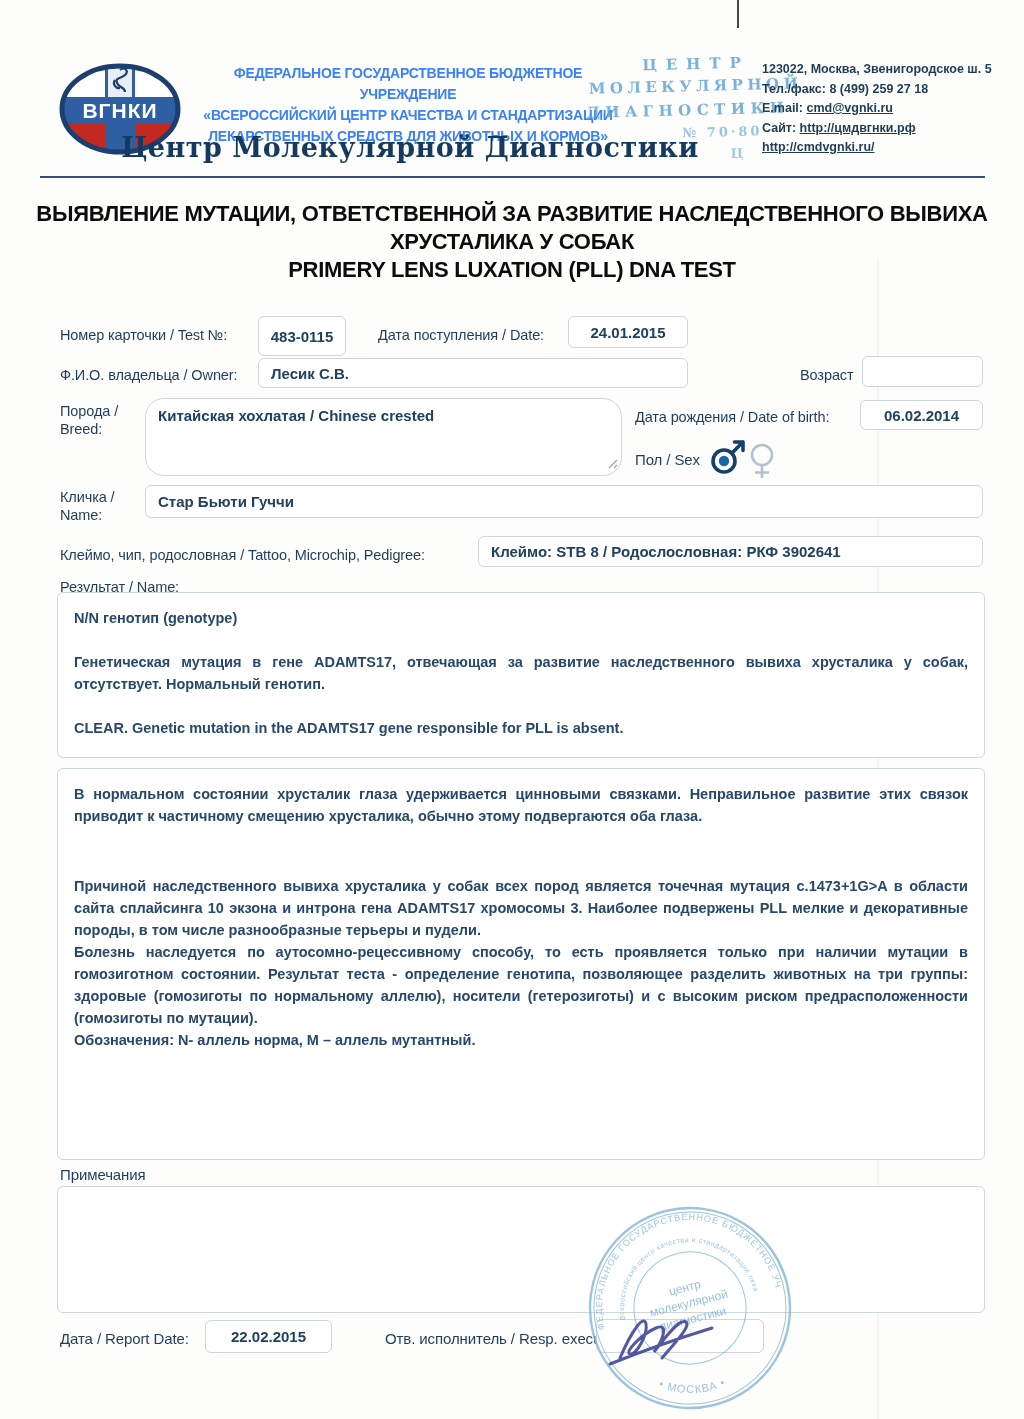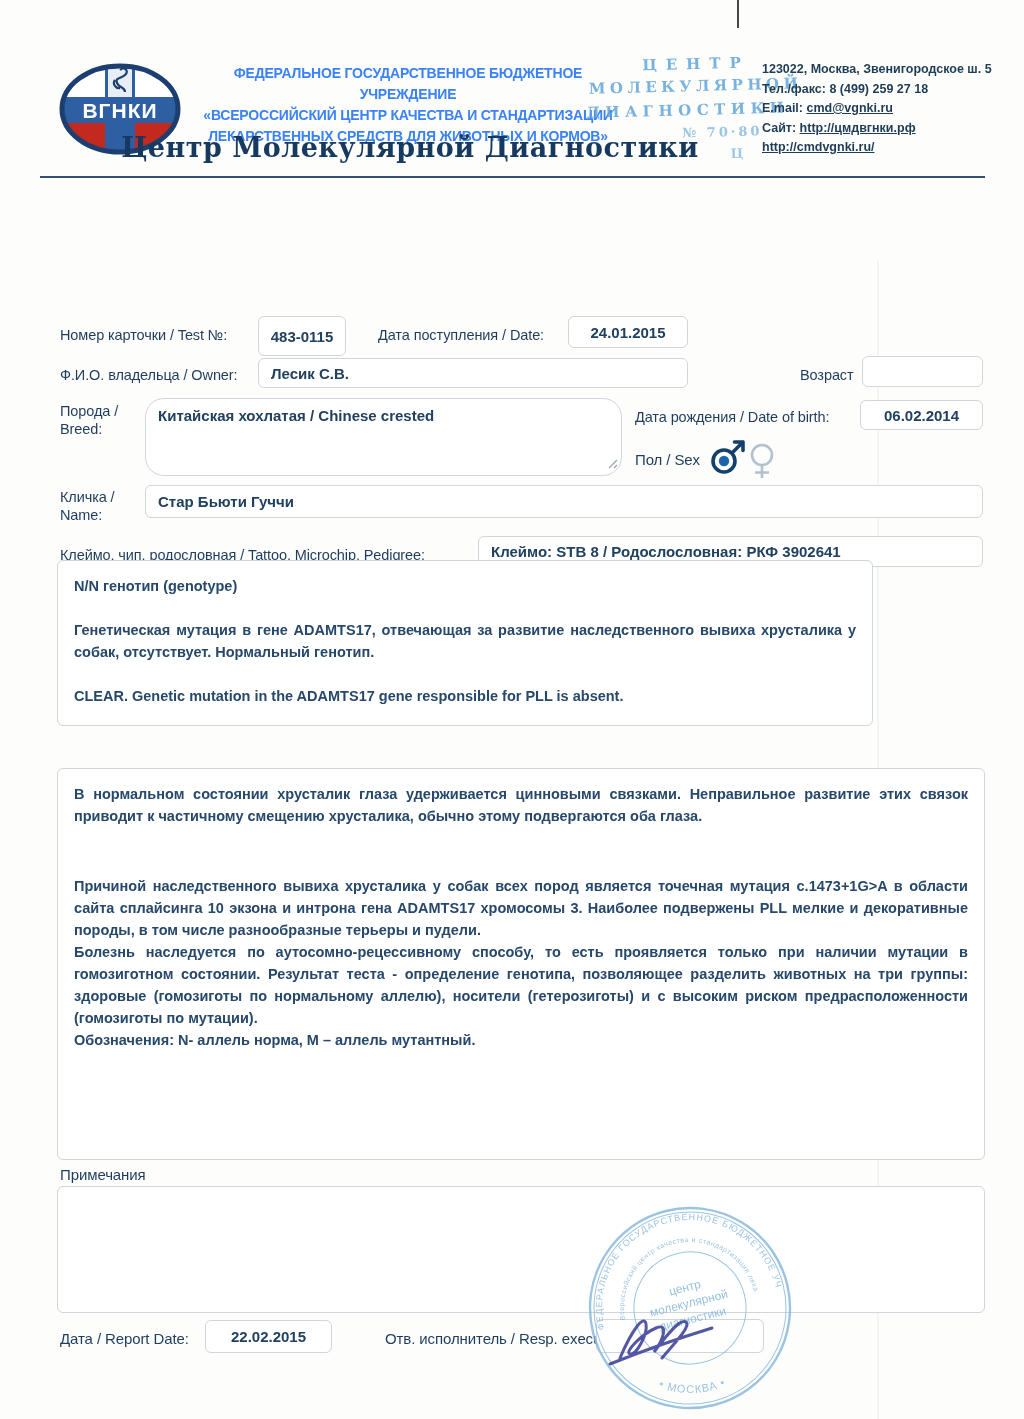--- a/index.html
+++ b/index.html
@@ -82,20 +82,25 @@
     <div>123022, Москва, Звенигородское ш. 5</div>
     <div>Тел./факс: 8 (499) 259 27 18</div>
     <div><span>E.mail: </span><a>cmd@vgnki.ru</a></div>
     <div><span>Сайт: </span><a>http://цмдвгнки.рф</a></div>
     <div><a>http://cmdvgnki.ru/</a></div>
   </div>
 
   <div class="abs brand">Центр Молекулярной Диагностики</div>
   <div class="abs hrule"></div>
 
+  <div class="abs title">
+    <div>ВЫЯВЛЕНИЕ МУТАЦИИ, ОТВЕТСТВЕННОЙ ЗА РАЗВИТИЕ НАСЛЕДСТВЕННОГО ВЫВИХА</div>
+    <div>ХРУСТАЛИКА У СОБАК</div>
+    <div>PRIMERY LENS LUXATION (PLL) DNA TEST</div>
+  </div>
 
   <div class="abs lbl" style="left:60px;top:326px;">Номер карточки / Test №:</div>
   <div class="box c" style="left:258px;top:316px;width:88px;height:40px;">483-0115</div>
   <div class="abs lbl" style="left:378px;top:326px;">Дата поступления / Date:</div>
   <div class="box c" style="left:568px;top:316px;width:120px;height:32px;">24.01.2015</div>
 
   <div class="abs lbl" style="left:60px;top:366px;">Ф.И.О. владельца / Owner:</div>
   <div class="box l" style="left:258px;top:358px;width:430px;height:30px;">Лесик С.В.</div>
   <div class="abs lbl" style="left:800px;top:366px;">Возраст</div>
   <div class="box l" style="left:862px;top:356px;width:121px;height:31px;"></div>
@@ -135,21 +140,21 @@
     <div>Кличка /</div>
     <div>Name:</div>
   </div>
   <div class="box l" style="left:145px;top:485px;width:838px;height:33px;">Стар Бьюти Гуччи</div>
 
   <div class="abs lbl" style="left:60px;top:546px;">Клеймо, чип, родословная / Tattoo, Microchip, Pedigree:</div>
   <div class="box l" style="left:478px;top:536px;width:505px;height:31px;">Клеймо: STB 8 / Родослословная: РКФ 3902641</div>
 
   <div class="abs lbl" style="left:60px;top:578px;">Результат / Name:</div>
 
-  <div class="panel" style="left:57px;top:560px;width:816px;height:166px;">
+  <div class="panel" style="left:57px;top:592px;width:928px;height:166px;">
     <p style="text-align:left;">N/N генотип (genotype)</p>
     <p>Генетическая мутация в гене ADAMTS17, отвечающая за развитие наследственного вывиха хрусталика у собак, отсутствует. Нормальный генотип.</p>
     <p style="text-align:left;">CLEAR. Genetic mutation in the ADAMTS17 gene responsible for PLL is absent.</p>
   </div>
 
   <div class="panel" style="left:57px;top:768px;width:928px;height:392px;">
     <p style="margin-bottom:0;">В нормальном состоянии хрусталик глаза удерживается цинновыми связками. Неправильное развитие этих связок приводит к частичному смещению хрусталика, обычно этому подвергаются оба глаза.</p>
     <p style="margin-bottom:0;margin-top:48px;">Причиной наследственного вывиха хрусталика у собак всех пород является точечная мутация c.1473+1G&gt;A в области сайта сплайсинга 10 экзона и интрона гена ADAMTS17 хромосомы 3. Наиболее подвержены PLL мелкие и декоративные породы, в том числе разнообразные терьеры и пудели.</p>
     <p style="margin-bottom:0;">Болезнь наследуется по аутосомно-рецессивному способу, то есть проявляется только при наличии мутации в гомозиготном состоянии. Результат теста - определение генотипа, позволяющее разделить животных на три группы: здоровые (гомозиготы по нормальному аллелю), носители (гетерозиготы) и с высоким риском предрасположенности (гомозиготы по мутации).</p>
     <p style="text-align:left;">Обозначения: N- аллель норма, М – аллель мутантный.</p>

